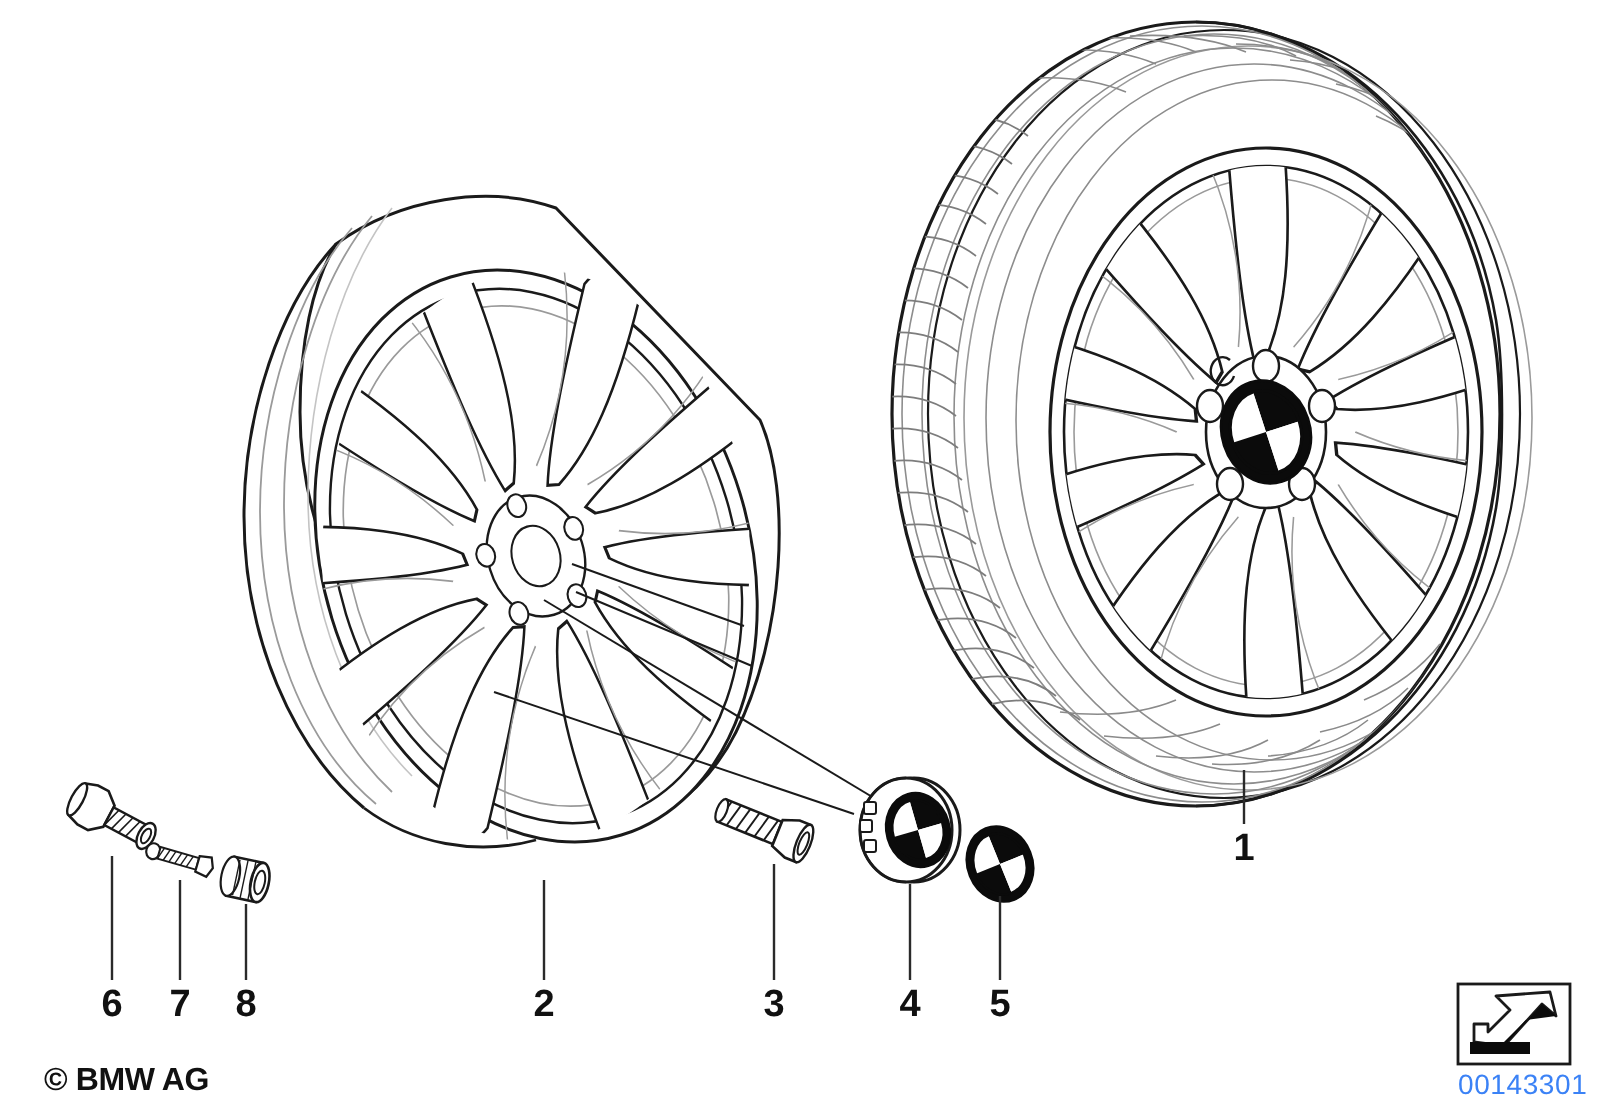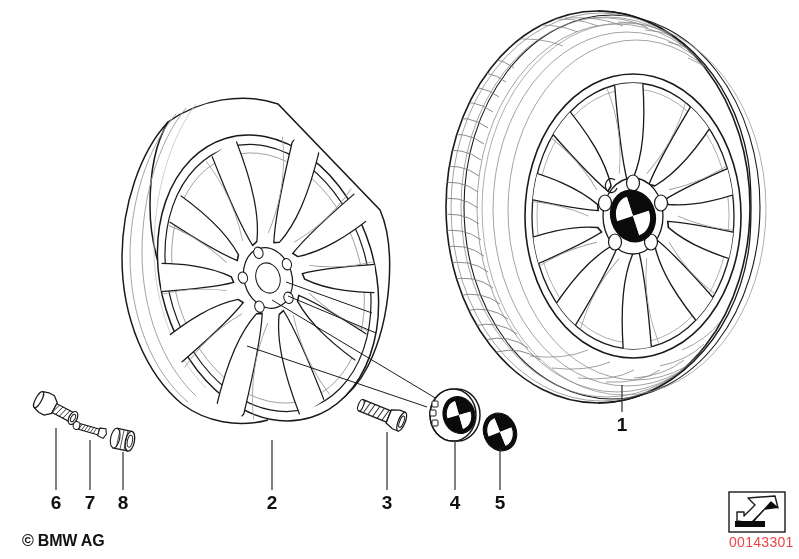--- a/index.html
+++ b/index.html
@@ -49,21 +49,21 @@
     white-space: nowrap;
     letter-spacing: -0.2px;
   }
   #image-id {
     position: absolute;
     left: 729px;
     top: 534px;
     font-family: "Liberation Sans", sans-serif;
     font-size: 14px;
     font-weight: normal;
-    color: #ef4444;
+    color: #3b82f6;
     white-space: nowrap;
     letter-spacing: 0.3px;
   }
 </style>
 </head>
 <body>
 
 <div id="diagram-root">
 
   <svg class="canvas" viewBox="0 0 799 559" xmlns="http://www.w3.org/2000/svg">

